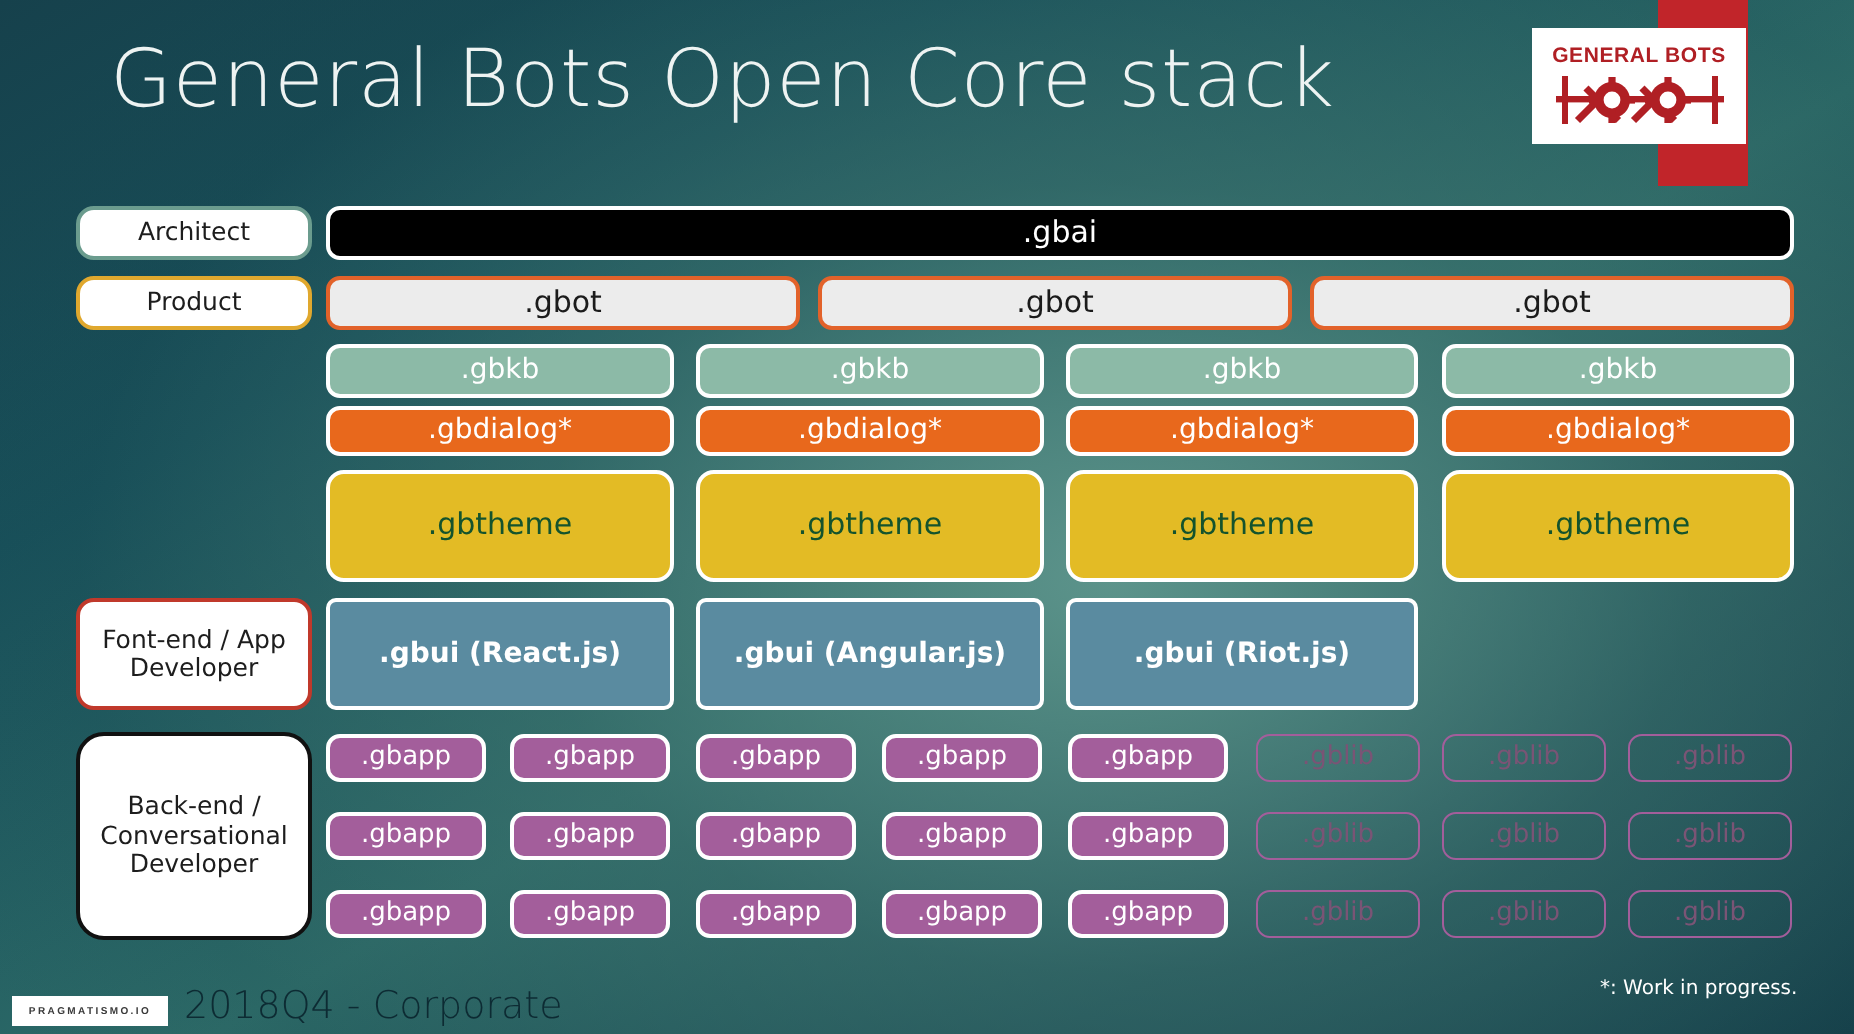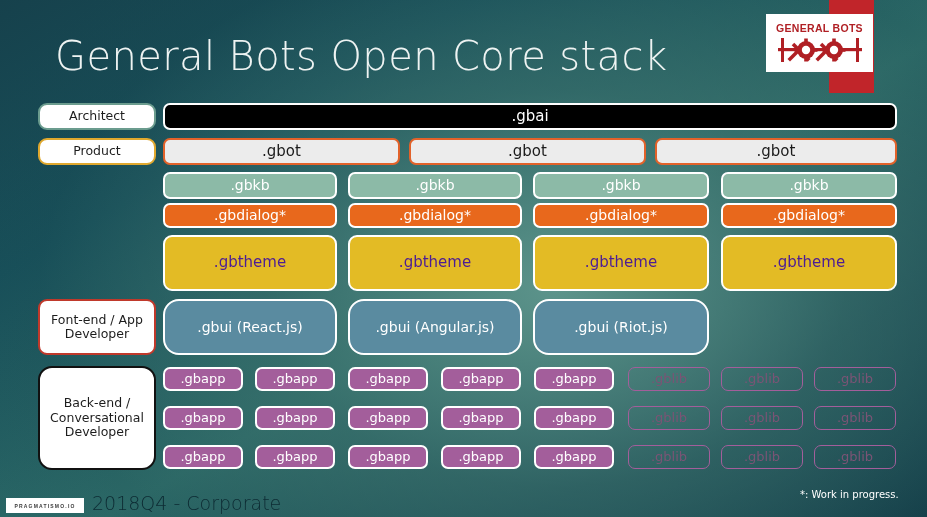--- a/index.html
+++ b/index.html
@@ -26,21 +26,21 @@
     background:#ffffff;
     display:flex;flex-direction:column;align-items:center;justify-content:center;
   }
   .logo-word{
     color:#b01f24;font-weight:bold;font-size:10.5px;letter-spacing:.3px;
     font-family:"Liberation Sans", sans-serif;line-height:1;
   }
   .logo-mark{margin-top:3px;}
 
   .slide-title{
-    position:absolute;left:55px;top:33px;
+    position:absolute;left:55px;top:17px;
     color:#eef3f2;font-size:40px;font-weight:300;letter-spacing:.4px;
     font-family:"DejaVu Sans", sans-serif;
     white-space:nowrap;
   }
 
   
   .box{
     position:absolute;box-sizing:border-box;
     display:flex;align-items:center;justify-content:center;
     text-align:center;border-radius:7px;
@@ -68,26 +68,27 @@
   .b-gbot{
     background:#ececec;border:2px solid #e2622a;color:#1b1b1b;font-size:15px;
   }
   .b-gbkb{
     background:#8cbaa7;border:2px solid #ffffff;color:#ffffff;font-size:14px;
   }
   .b-gbdialog{
     background:#e8681c;border:2px solid #ffffff;color:#ffffff;font-size:14px;
   }
   .b-gbtheme{
-    background:#e3bb25;border:2px solid #ffffff;color:#4c1d95;font-size:15px;
+    background:#e3bb25;border:2px solid #ffffff;color:#14532d;font-size:15px;
     border-radius:9px;
   }
   .b-gbui{
     background:#5a8ba0;border:2px solid #ffffff;color:#ffffff;font-size:14px;
-    border-radius:16px;
+    border-radius:5px;
+    font-weight:bold;
   }
   .b-gbapp{
     background:#a35e9b;border:2px solid #ffffff;color:#ffffff;font-size:13px;
   }
   .b-gblib{
     background:transparent;border:1.5px solid #a35e9b;color:#7a5475;font-size:13px;
   }
 
   
   .footer-logo{

